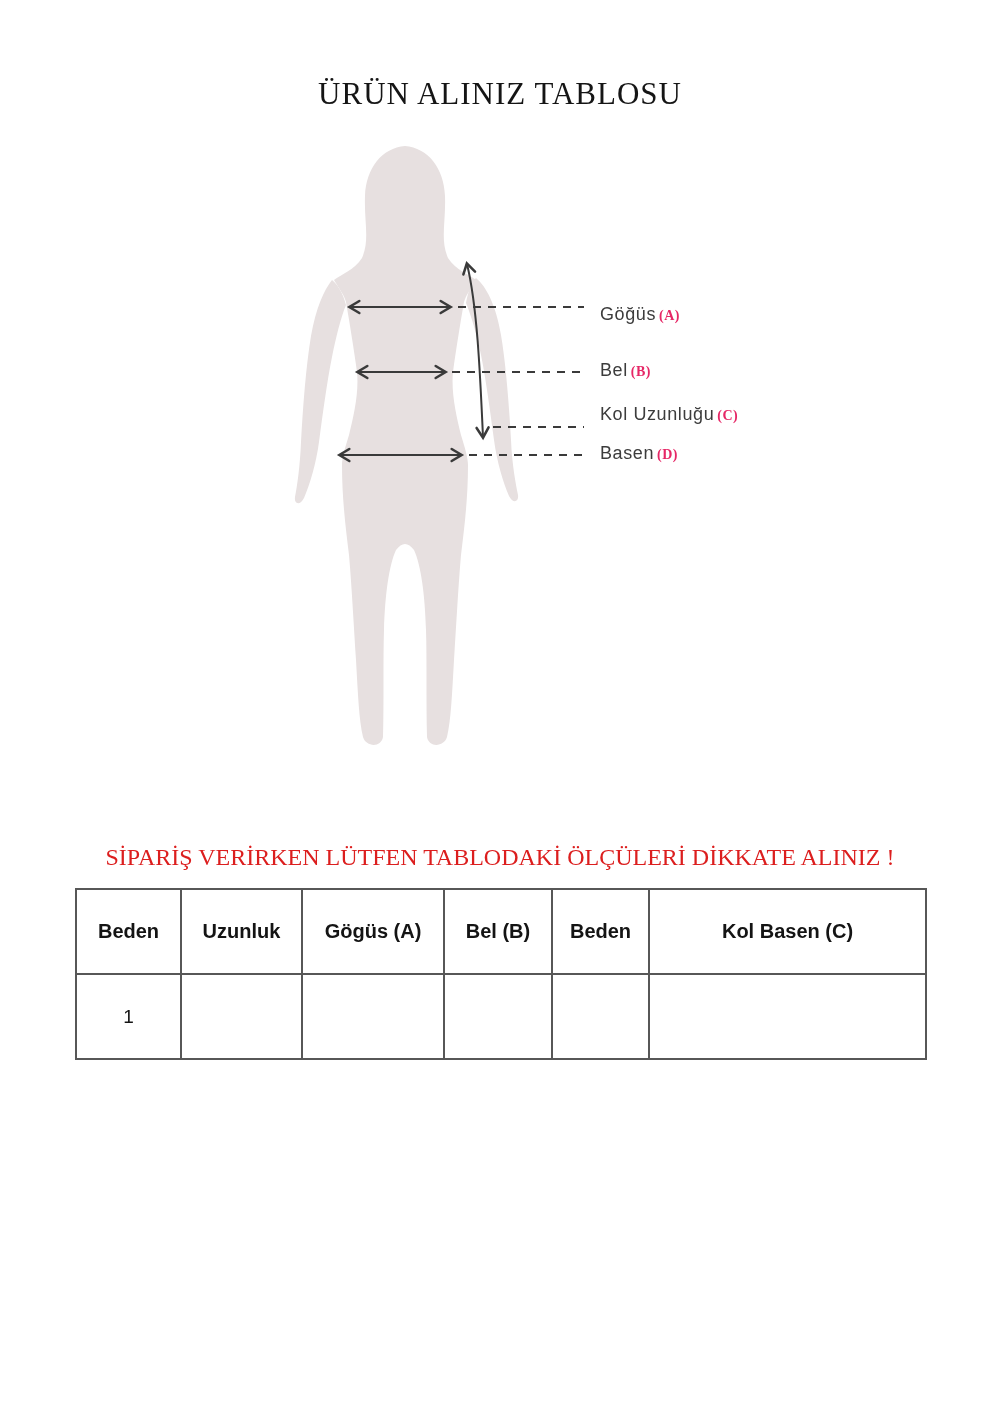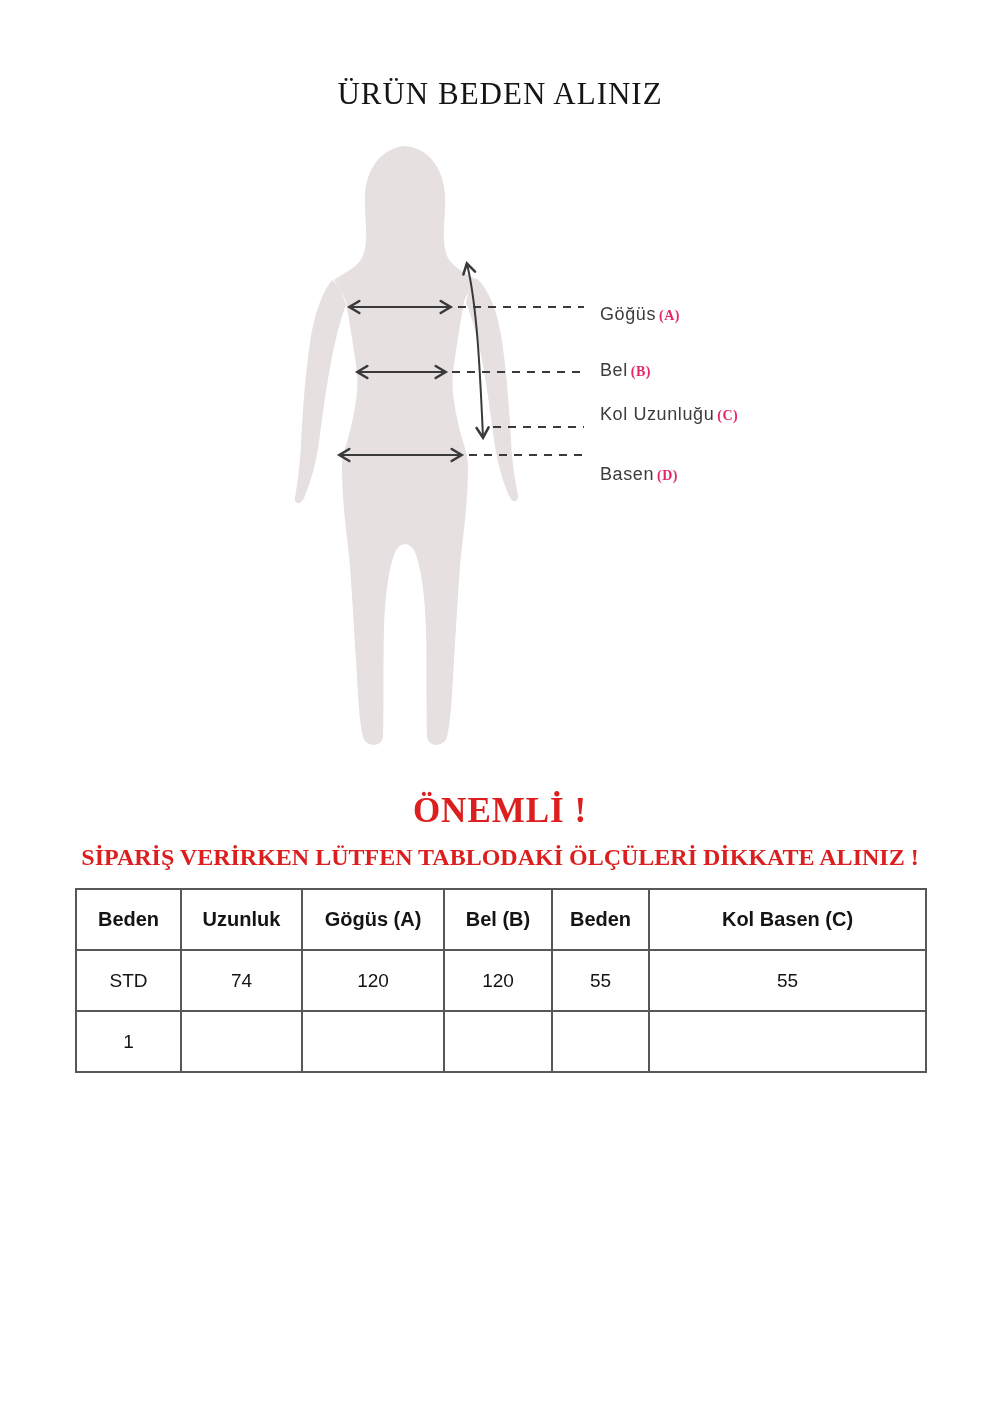--- a/index.html
+++ b/index.html
@@ -17,47 +17,47 @@
     position:absolute; left:600px; white-space:nowrap;
     font-size:18px; color:#3c3c3c; letter-spacing:0.6px;
   }
   .measure-label .code {
     font-family:"Liberation Serif", serif; font-weight:bold;
     font-size:14px; margin-left:3px; letter-spacing:0.5px;
   }
   .lbl-chest { top:304px; }
   .lbl-waist { top:360px; }
   .lbl-arm   { top:404px; }
-  .lbl-hip   { top:464px; }
+  .lbl-hip   { top:443px; }
   .notice-heading {
     position:absolute; top:791px; left:0; width:1000px; text-align:center;
     font-family:"Liberation Serif", serif; font-weight:bold; font-size:35px;
     letter-spacing:1px;
   }
   .notice-warning {
     position:absolute; top:844px; left:0; width:1000px; text-align:center;
-    font-family:"Liberation Serif", serif; font-weight:bold; font-size:24px;
+    font-family:"Liberation Serif", serif; font-weight:normal; font-size:24px;
   }
   table.size-table {
     position:absolute; left:75px; top:888px; width:850px;
     border-collapse:collapse; table-layout:fixed;
   }
   table.size-table th, table.size-table td {
     border:2px solid #575757; text-align:center; vertical-align:middle;
-    height:51px; padding:4px; color:#141414;margin-top:39px;
+    height:51px; padding:16px; color:#141414;margin-top:39px;
   }
   table.size-table th { font-size:20px; font-weight:bold; }
   table.size-table td { font-size:19px; font-weight:normal; }
 </style>
 </head>
 <body>
 
 <div class="page">
 
-  <div class="doc-title">ÜRÜN BEDEN ALINIZ</div>
+  <div class="doc-title">ÜRÜN ALINIZ TABLOSU</div>
 
   <div class="diagram">
     <svg width="470" height="632" viewBox="0 0 470 632">
       <defs>
         <marker id="arr" viewBox="0 0 12 12" refX="9" refY="6" markerWidth="8" markerHeight="8" orient="auto-start-reverse">
           <path d="M2 1.5 L9.5 6 L2 10.5" fill="none" stroke="#3a3a3a" stroke-width="1.9" stroke-linecap="round"></path>
         </marker>
       </defs>
 
       <path fill="#e7e0e0" d="
@@ -135,21 +135,20 @@
   <div class="measure-label lbl-waist">
     <span>Bel</span><span class="code pink" style="color: rgb(230, 39, 102);">(B)</span>
   </div>
   <div class="measure-label lbl-arm">
     <span>Kol Uzunluğu</span><span class="code pink" style="color: rgb(230, 39, 102);">(C)</span>
   </div>
   <div class="measure-label lbl-hip">
     <span>Basen</span><span class="code pink" style="color: rgb(230, 39, 102);">(D)</span>
   </div>
 
-  <div class="notice-heading" style="color: rgb(220, 30, 30);">ÖNEMLİ !</div>
   <div class="notice-warning" style="color: rgb(220, 30, 30);">SİPARİŞ VERİRKEN LÜTFEN TABLODAKİ ÖLÇÜLERİ DİKKATE ALINIZ !</div>
 
   <table class="size-table">
     <colgroup>
       <col style="width:105px">
         <col style="width:121px">
         <col style="width:142px">
       <col style="width:108px">
         <col style="width:97px">
         <col style="width:277px">
@@ -159,28 +158,20 @@
         <th>Beden</th>
         <th>Uzunluk</th>
         <th>Gögüs (A)</th>
         <th>Bel (B)</th>
         <th>Beden</th>
         <th>Kol Basen (C)</th>
       </tr>
     </thead>
     <tbody>
       <tr>
-        <td>STD</td>
-        <td>74</td>
-        <td>120</td>
-        <td>120</td>
-        <td>55</td>
-        <td>55</td>
-      </tr>
-      <tr>
         <td>1</td>
         <td></td>
         <td></td>
         <td></td>
         <td></td>
         <td></td>
       </tr>
     </tbody>
   </table>
 

